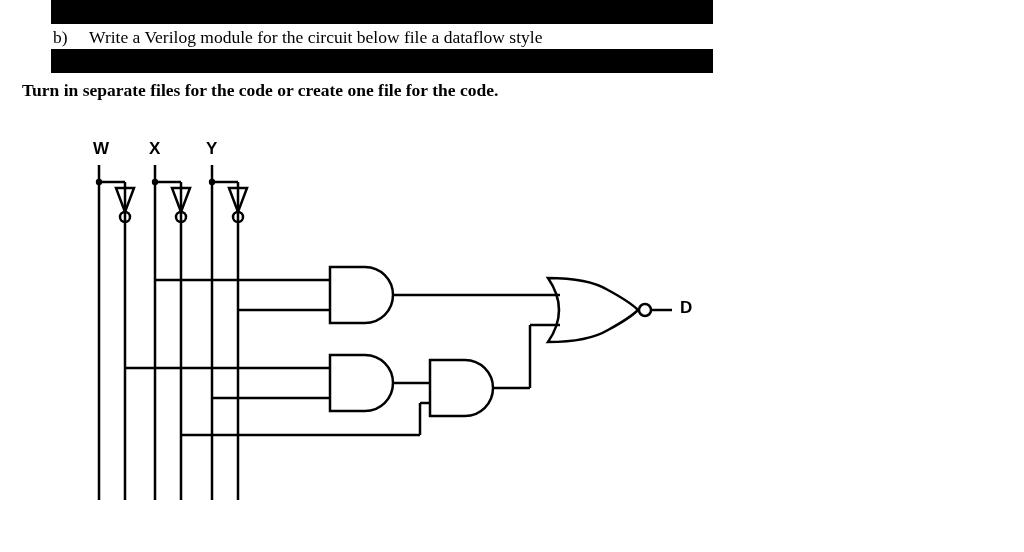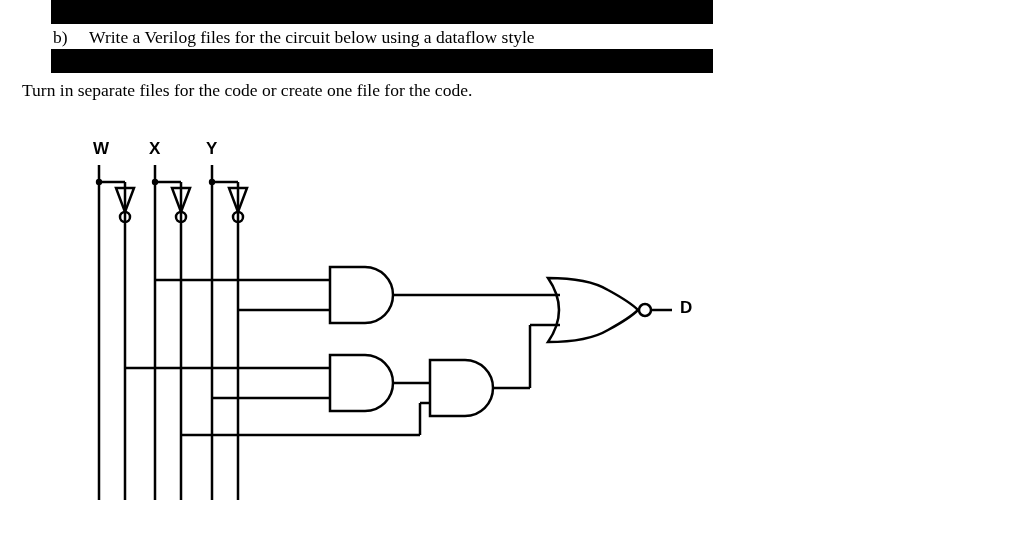--- a/index.html
+++ b/index.html
@@ -38,21 +38,21 @@
       top: 49px;
       left: 51px;
       width: 662px;
       height: 24px;
     }
     .instruction-line {
       position: absolute;
       top: 80px;
       left: 22px;
       font-size: 17.5px;
-      font-weight: normal;
+      font-weight: bold;
       color: #000000;
       text-align: center;
     }
     .circuit-svg {
       position: absolute;
       top: 140px;
       left: 60px;
       width: 720px;
       height: 400px;
     }
@@ -89,21 +89,21 @@
       font-family: Arial, sans-serif;
     }
   </style>
 </head>
 <body>
 
 <div class="black-bar-top"></div>
 
 <div class="question-line">
   <span class="question-label">b)</span>
-  <span>Write a Verilog files for the circuit below using a dataflow style</span>
+  <span>Write a Verilog module for the circuit below file a dataflow style</span>
 </div>
 
 <div class="black-bar-mid">
   <svg width="662" height="24" viewBox="0 0 662 24">
     <rect x="0" y="0" width="662" height="24" fill="#000000"></rect>
   </svg>
 </div>
 
 <div class="instruction-line">Turn in separate files for the code or create one file for the code.</div>
 

